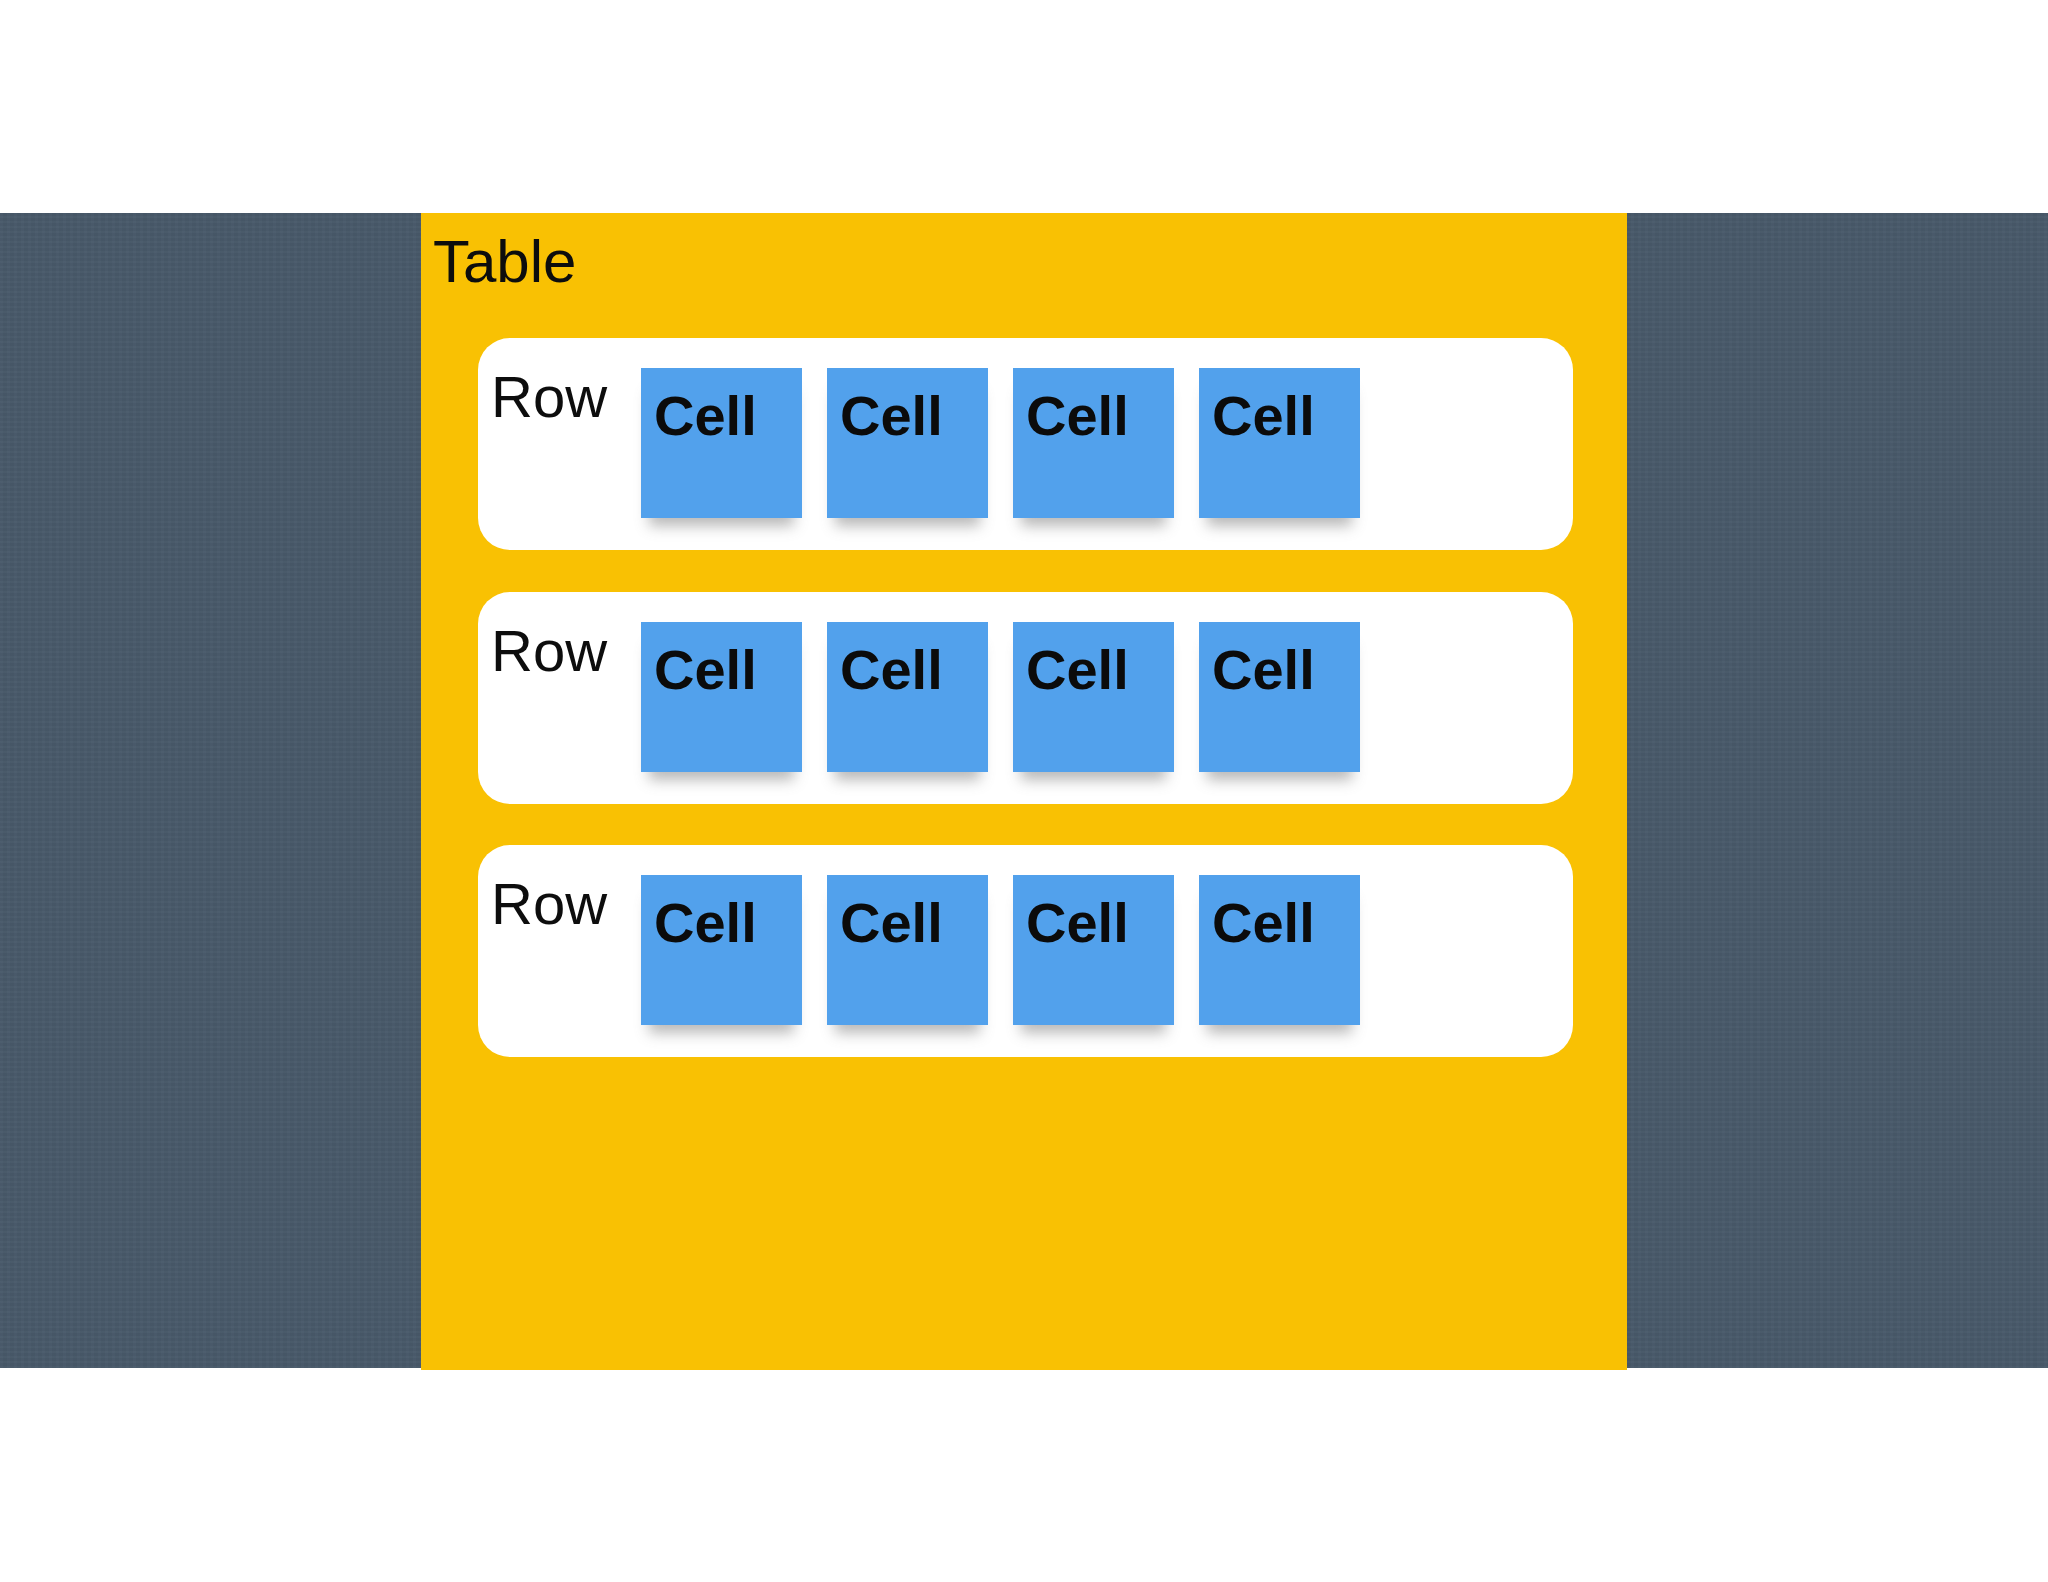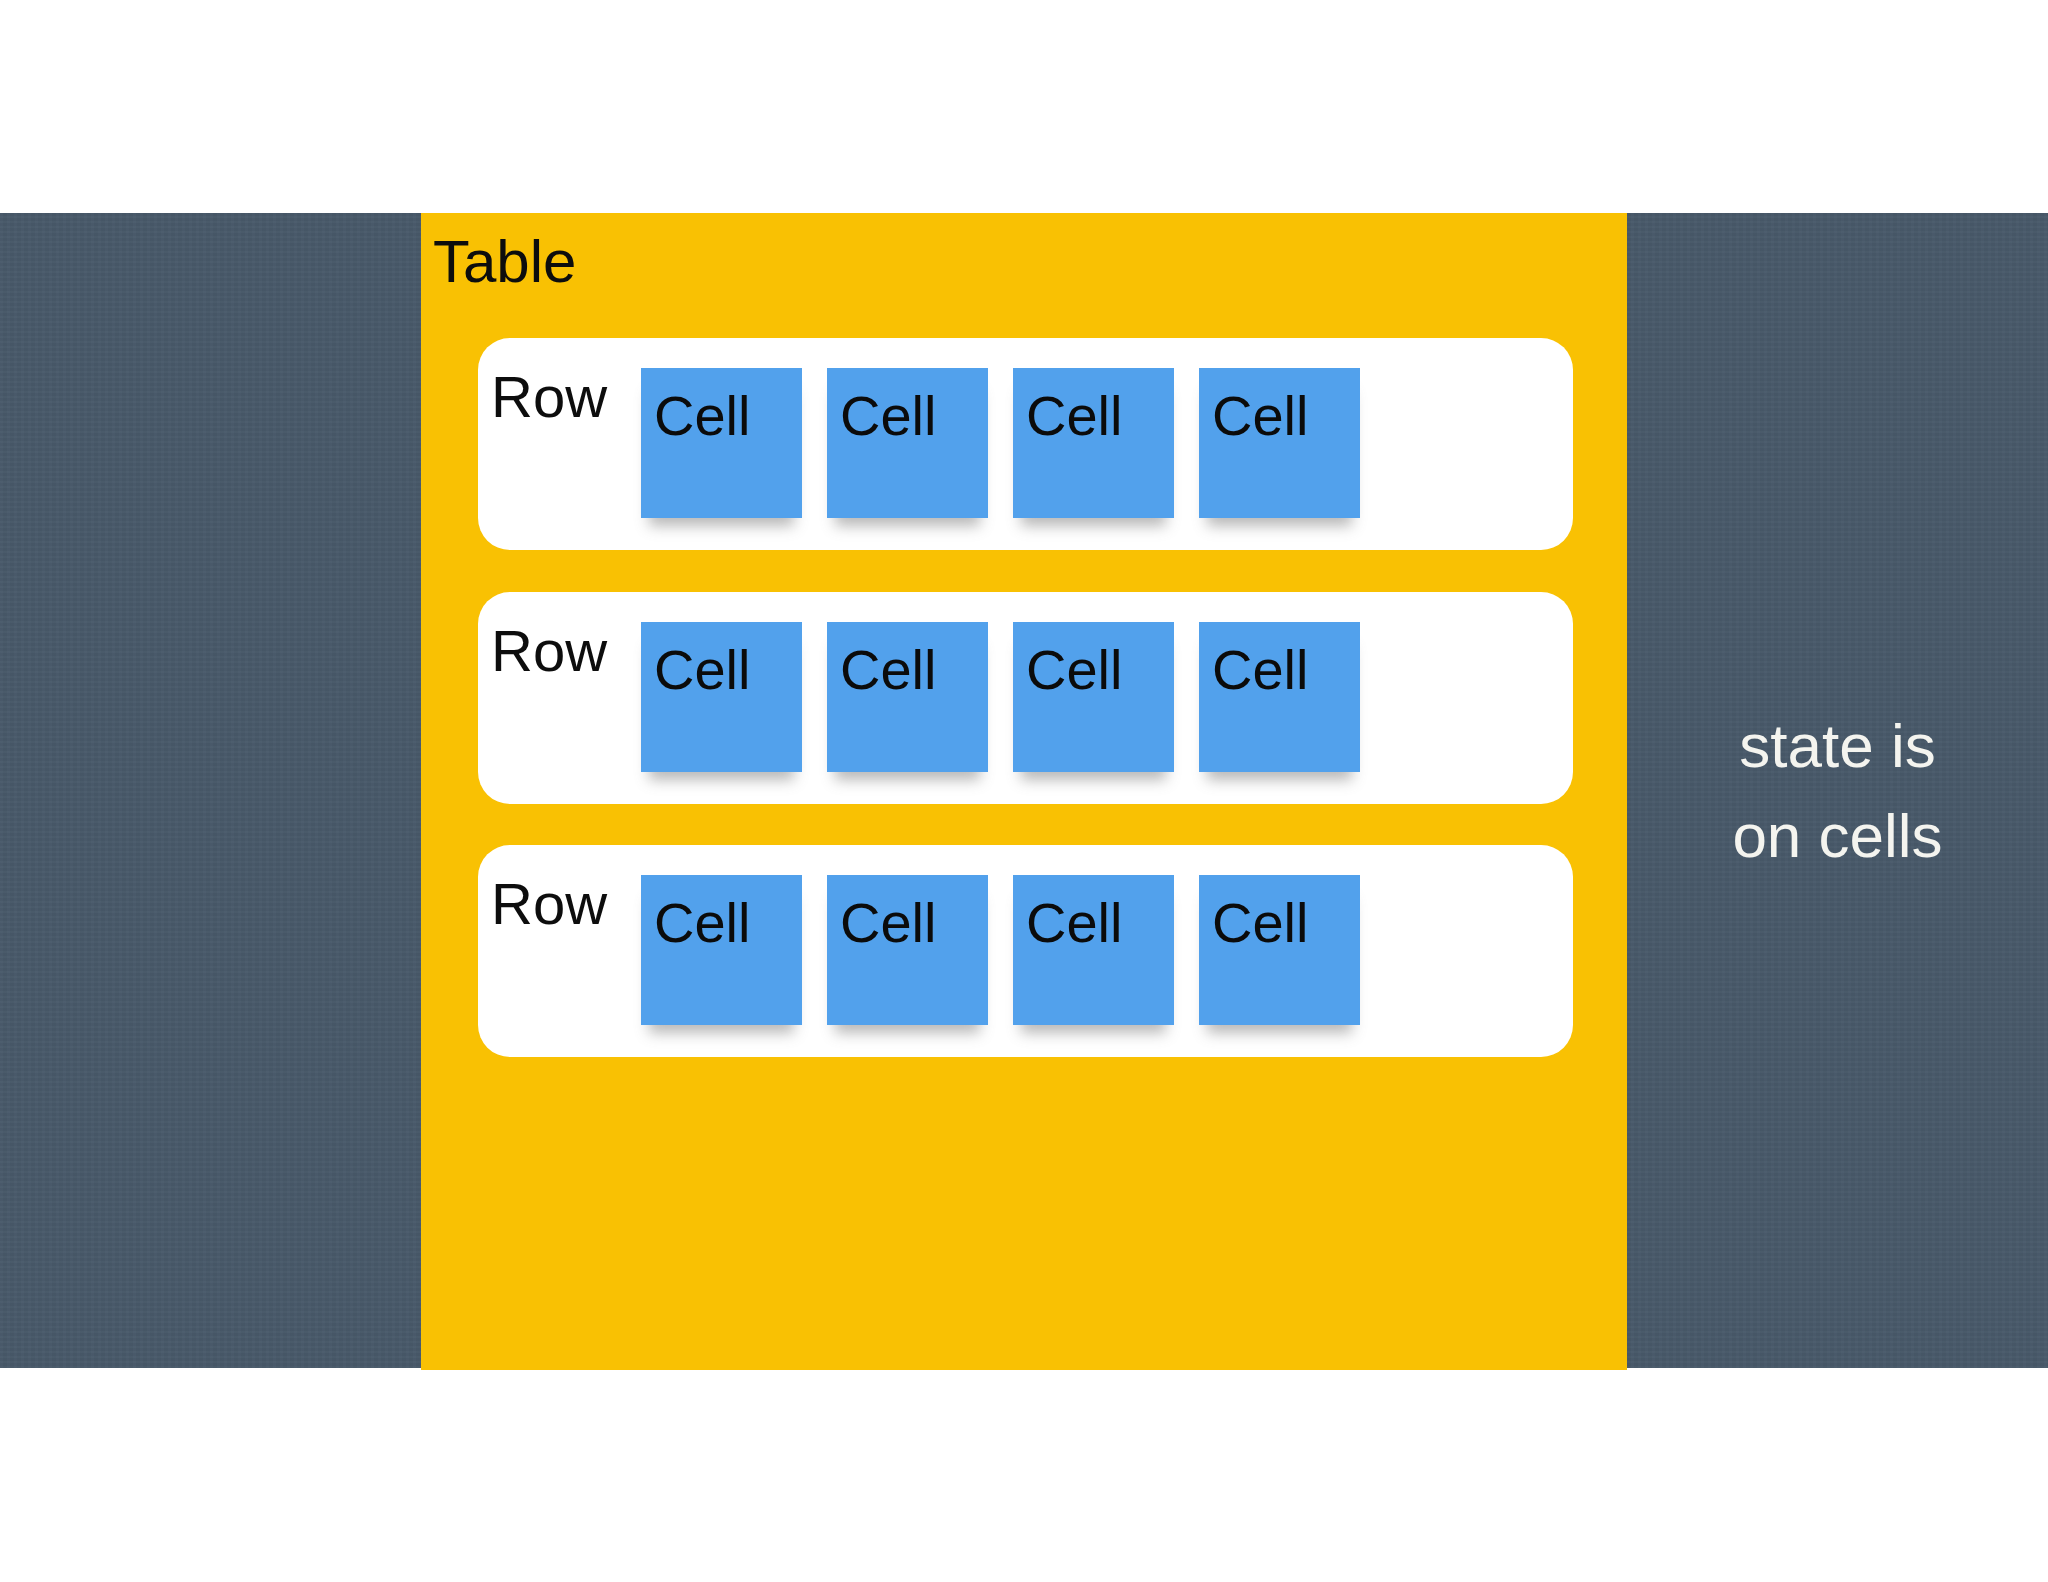--- a/index.html
+++ b/index.html
@@ -61,21 +61,21 @@
     box-shadow: 0 16px 13px -8px rgba(100,100,100,0.45);
   }
   .tcell.c0 { left: 163px; }
   .tcell.c1 { left: 349px; }
   .tcell.c2 { left: 535px; }
   .tcell.c3 { left: 721px; }
   .cell-label {
     position: absolute;
     left: 13px; top: 20px;
     font-size: 56px;
-    font-weight: 400;
+    font-weight: 700;
     line-height: 1;
     color: var(--cell-text, #0b0b0b);
     white-space: nowrap;
   }
   .side-note {
     position: absolute;
     left: 1627px; top: 213px;
     width: 421px; height: 1155px;
     display: flex;
     flex-direction: column;
@@ -139,18 +139,14 @@
       </div>
       <div class="tcell c2">
         <span class="cell-label">Cell</span>
       </div>
       <div class="tcell c3">
         <span class="cell-label">Cell</span>
       </div>
     </div>
   </div>
 
-  <div class="side-note">
-    <div>state is</div>
-    <div>on cells</div>
-  </div>
 
 </div>
 
 </body></html>

